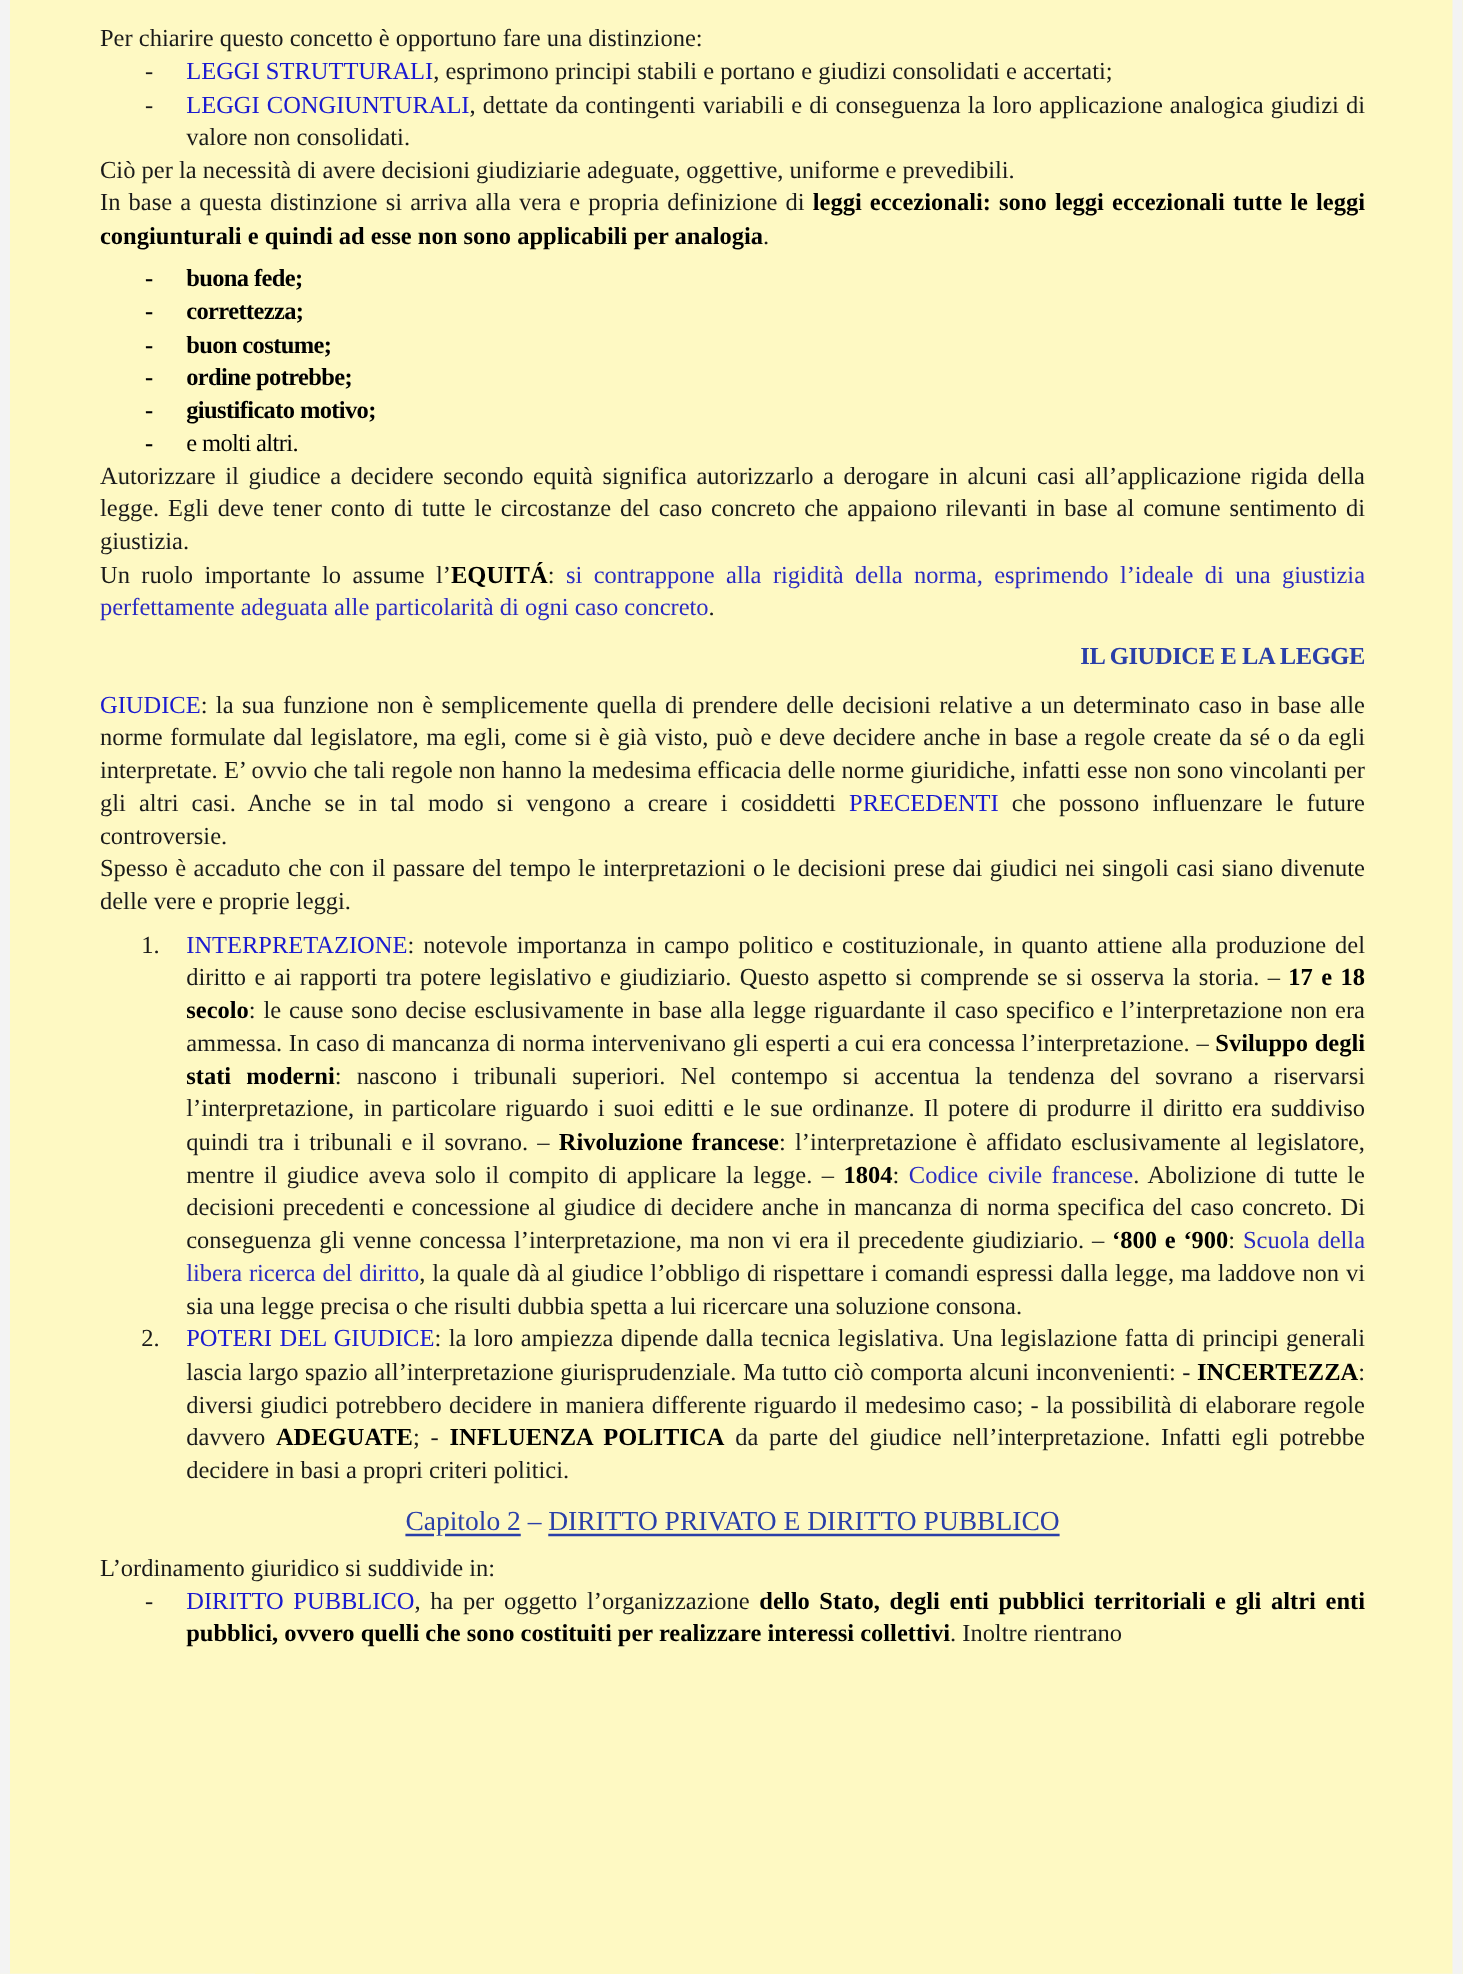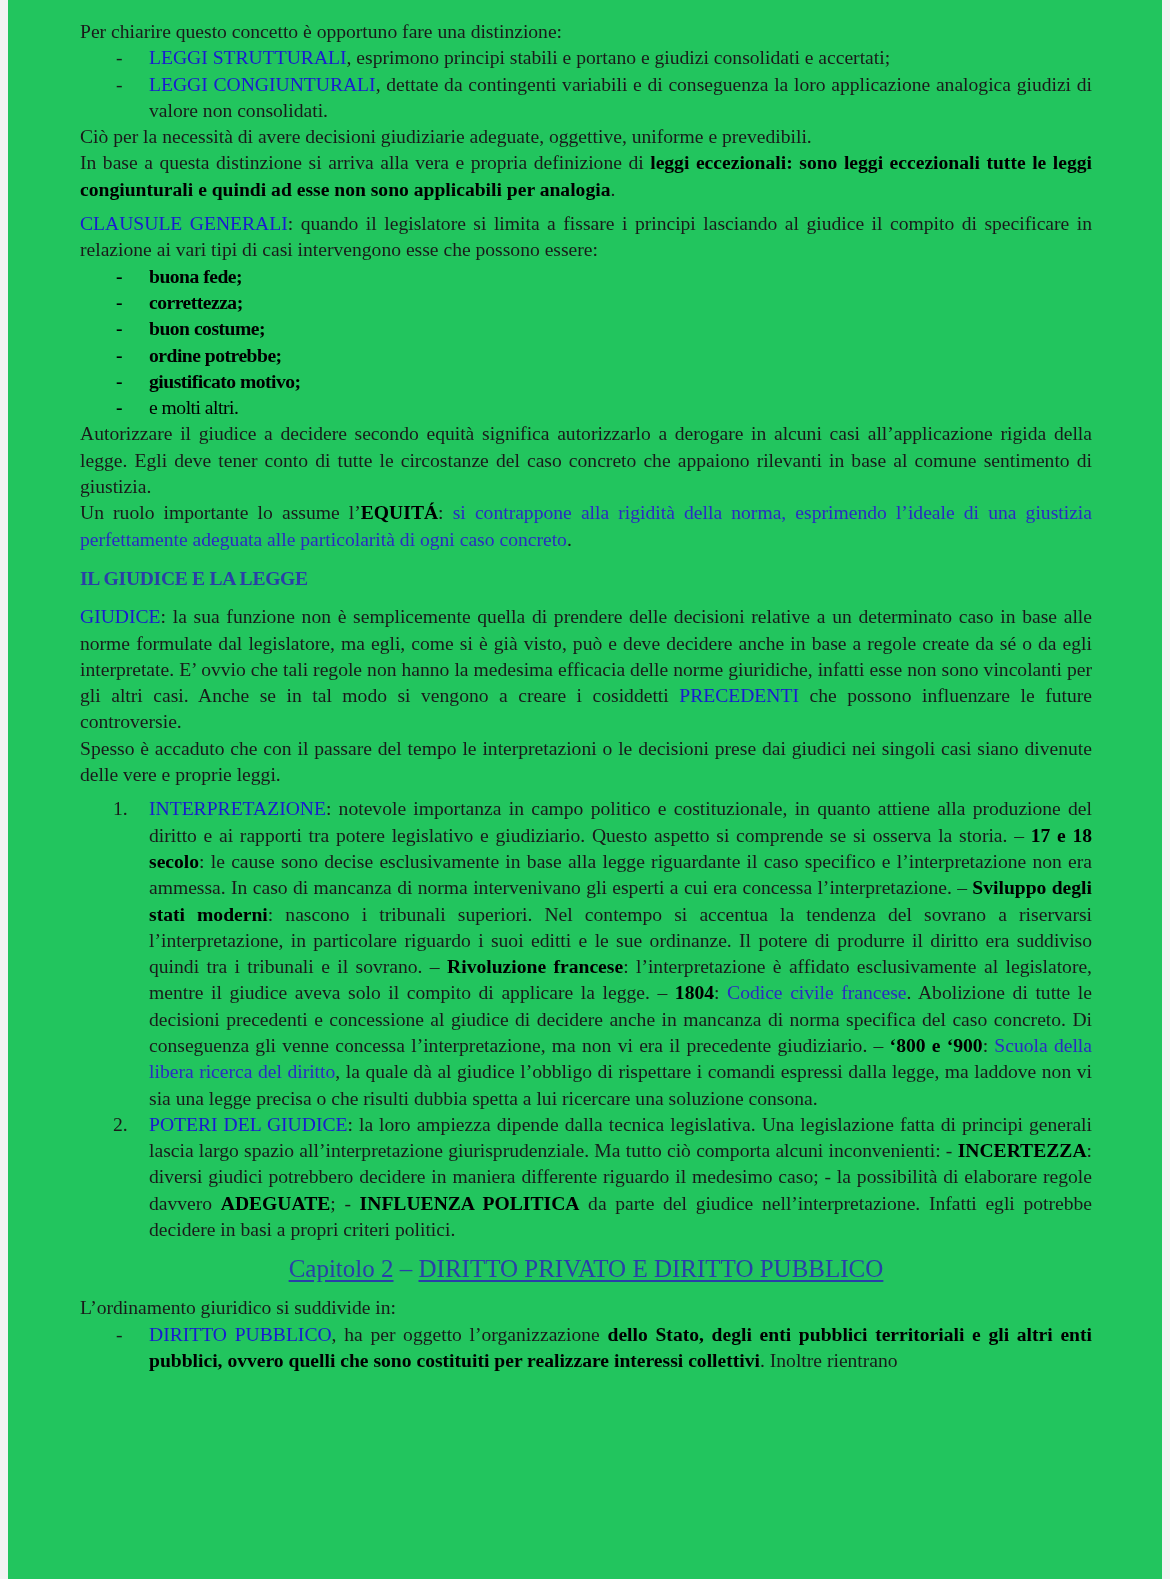--- a/index.html
+++ b/index.html
@@ -12,21 +12,21 @@
       height: 1579px;
       overflow: hidden;
       position: relative;
     }
     .page {
       position: absolute;
       left: 8px;
       top: 0;
       width: 1154px;
       height: 1579px;
-      background: #22c55e;
+      background: #fef9c3;
     }
     .content {
       position: absolute;
       left: 72px;
       top: 19px;
       width: 1012px;
       font-family: "Liberation Serif", "DejaVu Serif", serif;
       font-size: 19.6px;
       line-height: 26.3px;
       color: #1a1a1a;
@@ -52,29 +52,29 @@
       padding-left: 69px;
       text-align: justify;
     }
     .num-list li .num {
       position: absolute;
       left: 33px;
       top: 0;
     }
     .gap-s { height: 8px; }
     .section-title {
-      text-align: left;
+      text-align: right;
       font-weight: bold;
       color: #2a3fa8;
       margin: 13px 0 12px 0;
       letter-spacing: -0.3px;
     }
     .chapter-title {
       text-align: center;
-      font-size: 25px;
+      font-size: 22px;
       line-height: 32px;
       color: #2a3fa8;
       margin: 10px 0 10px 0;
     }
     .chapter-title .u {
       text-decoration: underline;
       text-underline-offset: 3px;
     }
     .condensed {
       letter-spacing: -0.5px;
@@ -99,23 +99,20 @@
       </li>
     </ul>
 
     <p>Ciò per la necessità di avere decisioni giudiziarie adeguate, oggettive, uniforme e prevedibili.</p>
     <p>
       <span>In base a questa distinzione si arriva alla vera e propria definizione di </span><span class="b">leggi eccezionali: sono leggi eccezionali tutte le leggi congiunturali e quindi ad esse non sono applicabili per analogia</span><span>.</span>
     </p>
 
     <div class="gap-s"></div>
 
-    <p>
-      <span class="blue">CLAUSULE GENERALI</span><span>: quando il legislatore si limita a fissare i principi lasciando al giudice il compito di specificare in relazione ai vari tipi di casi intervengono esse che possono essere:</span>
-    </p>
 
     <ul class="dash-list b">
       <li><span class="dash">-</span><span class="condensed">buona fede;</span></li>
       <li><span class="dash">-</span><span class="condensed">correttezza;</span></li>
       <li><span class="dash">-</span><span class="condensed">buon costume;</span></li>
       <li><span class="dash">-</span><span class="condensed">ordine potrebbe;</span></li>
       <li><span class="dash">-</span><span class="condensed">giustificato motivo;</span></li>
       <li><span class="dash">-</span><span class="condensed" style="font-weight:normal">e molti altri.</span></li>
     </ul>
 

